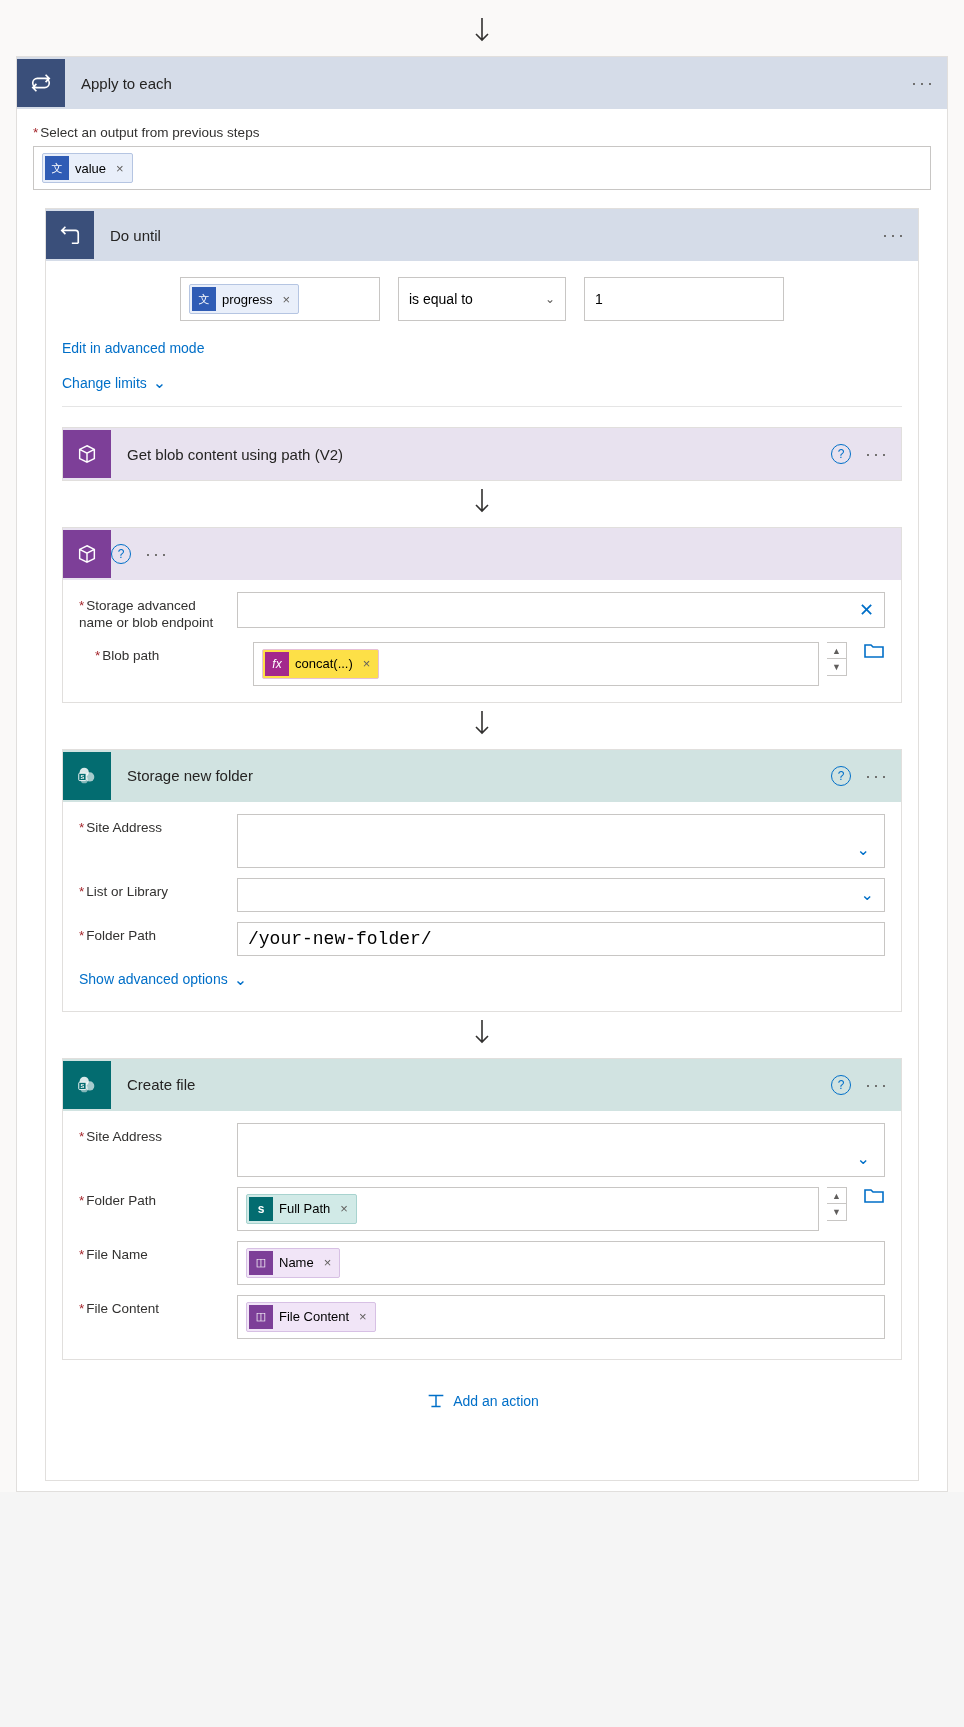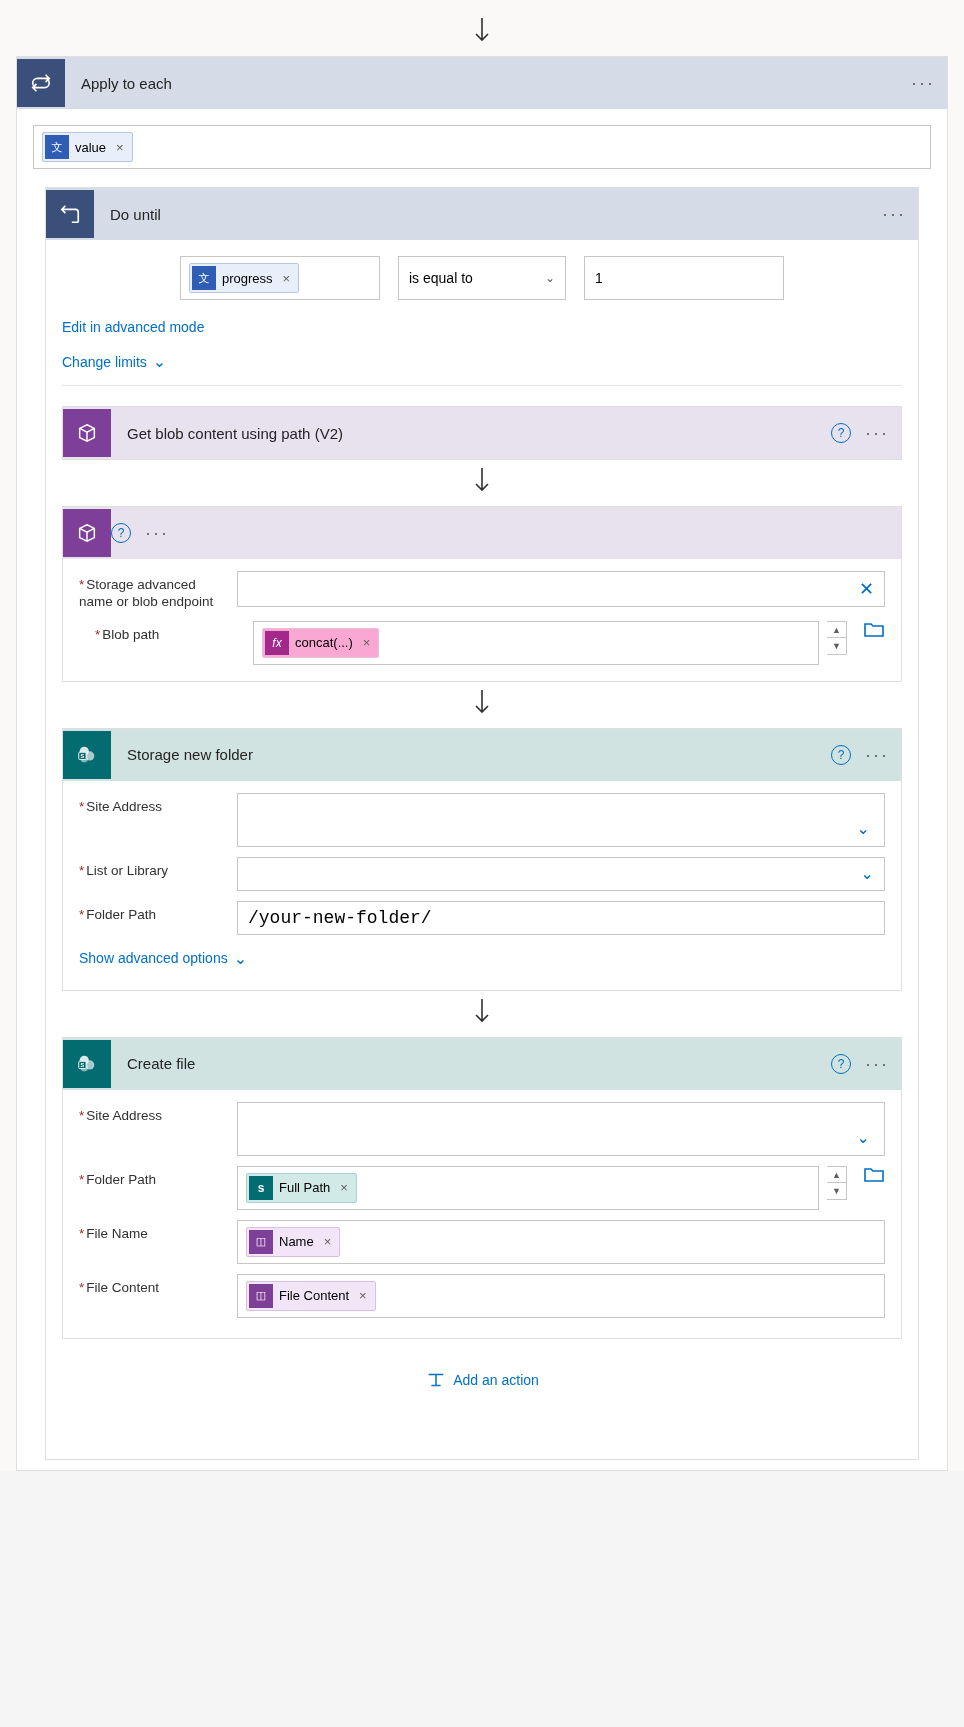--- a/index.html
+++ b/index.html
@@ -27,21 +27,21 @@
   .body-pad-sm { padding: 12px 16px 16px; }
 
   .req-label { font-size: 13.5px; color: #323130; margin-bottom:6px; }
   .req-label .ast, .param-label .ast { color:#a4262c; margin-right:2px; }
 
   .token-box { border:1px solid #c8c6c4; padding:6px 8px; min-height:40px; display:flex; align-items:center; gap:6px; background:#fff; flex:1; min-width:0; }
   .token-box.sel { flex: initial; width:200px; }
   .token { display:inline-flex; align-items:center; gap:6px; background:#e9effa; border:1px solid #b5c5e2; border-radius:2px; padding:2px 8px 2px 2px; font-size:13px; }
   .token.purple { background:#f1e5f7; border-color:#d7c0e4; }
   .token.teal { background:#d1eae7; border-color:#a8d3cf; }
-  .token.pink { background:#f9a8d4; border-color:#e6c1d8; }
+  .token.pink { background:#fde047; border-color:#e6c1d8; }
   .token-ico { width:24px; height:24px; display:flex; align-items:center; justify-content:center; }
   .tico-trans { background:#2f5cb5; color:#fff; font-size:11px; }
   .tico-fx { background:#a3288c; color:#fff; font-style:italic; font-size:12px; }
   .tico-sp { background:#036c70; color:#fff; font-size:12px; font-weight:bold; }
   .tico-blob { background:#7d3f98; color:#fff; font-size:11px; }
   .token-x { color:#605e5c; margin-left:4px; cursor:pointer; }
 
   .param-row { display:flex; align-items:flex-start; gap:8px; margin-bottom:10px; }
   .param-label { width:150px; font-size:13.5px; color:#323130; padding-top:6px; line-height:1.25; }
   .input-flat { border:1px solid #c8c6c4; background:#fff; padding:6px 10px; font-size:14px; flex:1; min-width:0; min-height:34px; display:flex; align-items:center; }
@@ -85,20 +85,21 @@
             <path d="M17 3 L21 7 L17 11 M21 7 H8 a5 5 0 0 0 0 10 M7 21 L3 17 L7 13 M3 17 H16 a5 5 0 0 0 0-10"></path>
           </svg>
       </div>
       <div class="hdr-title">Apply to each</div>
       <div class="hdr-actions">
           <span class="dots">···</span>
         </div>
     </div>
 
     <div class="body-pad">
+      <div class="req-label"><span class="ast">*</span><span>Select an output from previous steps</span></div>
       <div class="token-box">
         <span class="token">
           <span class="token-ico tico-trans">文</span>
           <span>value</span>
           <span class="token-x">×</span>
         </span>
       </div>
     </div>
 
     <div style="padding:0 28px 10px;">

